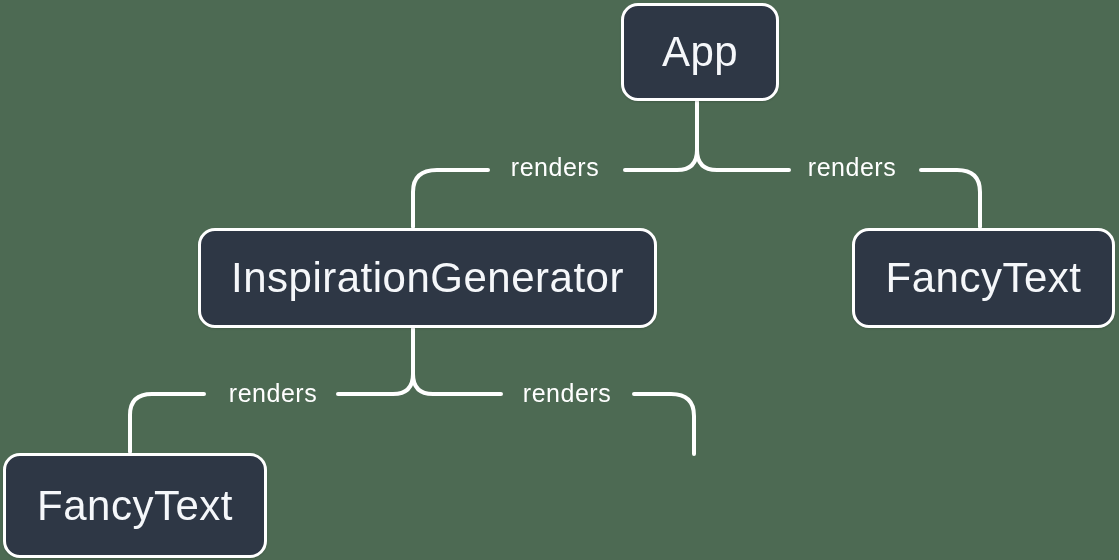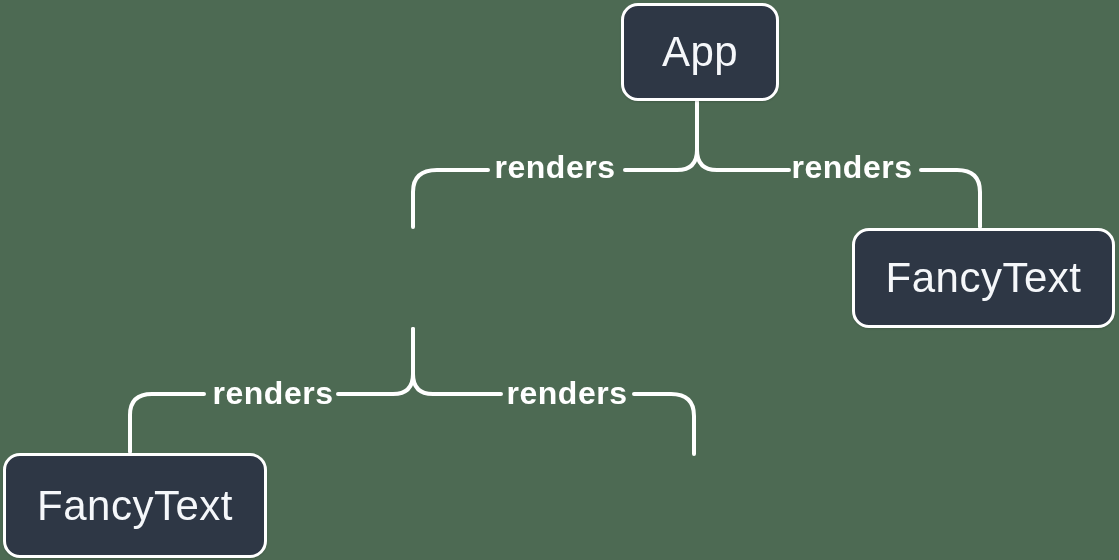--- a/index.html
+++ b/index.html
@@ -42,22 +42,22 @@
     color: var(--node-text, #f5f7fa);
     font-size: 42px;
     font-weight: 500;
     letter-spacing: 0.5px;
     white-space: nowrap;
   }
   .edge-label {
     position: absolute;
     transform: translate(-50%, -50%);
     color: var(--edge-text, #ffffff);
-    font-size: 32px;
-    font-weight: 700;
+    font-size: 25px;
+    font-weight: 400;
     letter-spacing: 0.5px;
     white-space: nowrap;
   }
   
   .node-app            { left: 621px; top: 3px;   width: 158px; height: 98px; }
   .node-ig             { left: 198px; top: 228px; width: 459px; height: 100px; }
   .node-ft-top         { left: 852px; top: 228px; width: 263px; height: 100px; }
   .node-ft-bottom      { left: 3px;   top: 453px; width: 264px; height: 105px; }
   .node-copyright      { left: 562px; top: 455px; width: 248px; height: 103px; }
   
@@ -85,20 +85,23 @@
 
     <path d="M 204,394 H 152 Q 130,394 130,415 V 452"></path>
 
     <path d="M 634,394 H 671 Q 694,394 694,416 V 454"></path>
   </svg>
 
   <div class="node node-app">
     <span>App</span>
   </div>
 
+  <div class="node node-ig">
+    <span>InspirationGenerator</span>
+  </div>
 
   <div class="node node-ft-top">
     <span>FancyText</span>
   </div>
 
   <div class="node node-ft-bottom">
     <span>FancyText</span>
   </div>
 
 

